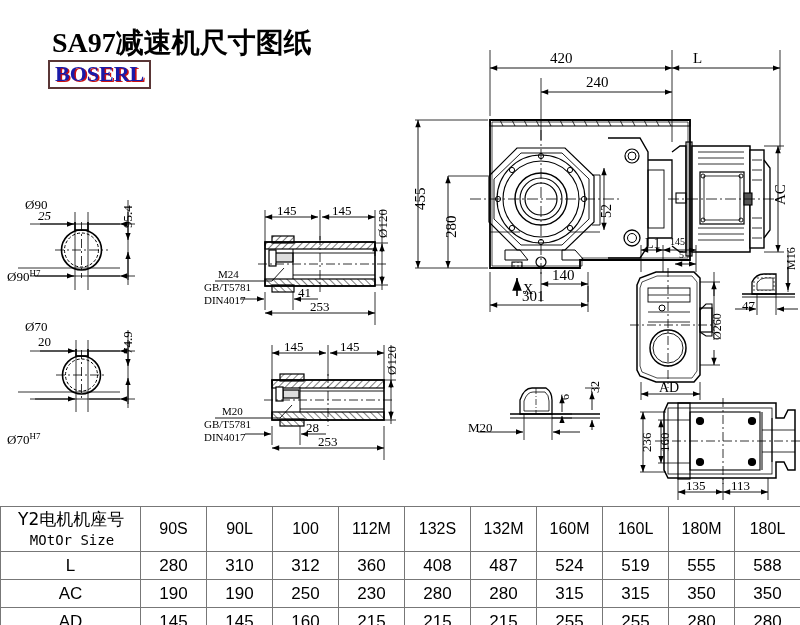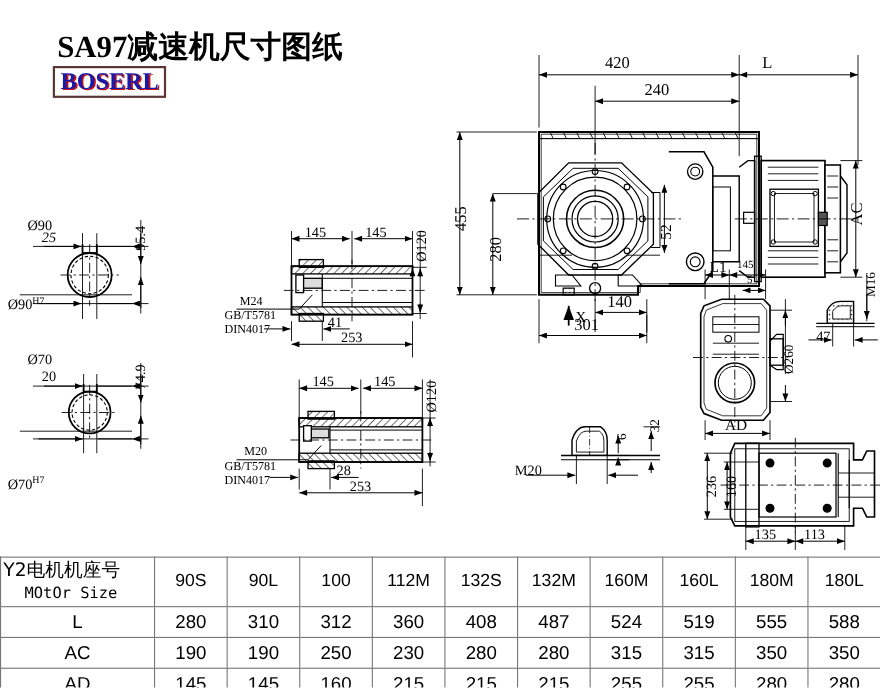--- a/index.html
+++ b/index.html
@@ -40,21 +40,21 @@
   table td{
     border:1px solid #777;
     text-align:center;
     font-family:"Liberation Sans", sans-serif;
     font-size:17px;
     height:27px;
     padding:0;
   }
   table tr.head td{height:44px;font-size:16px;}
   td.hdr-label{
-    text-align:left;padding-left:2px;font-size:17px;line-height:20px;
+    text-align:left;padding-left:17px;font-size:17px;line-height:20px;
   }
   td.hdr-label .cn{font-family:"DejaVu Sans", sans-serif;font-size:17px;}
   td.hdr-label .en{font-family:"DejaVu Sans Mono", monospace;font-size:14px;display:block;text-align:center;padding-right:14px;}
   td.rowname{font-size:17px;text-align:center;}
 </style>
 </head>
 <body>
 
 <div id="root">
 

